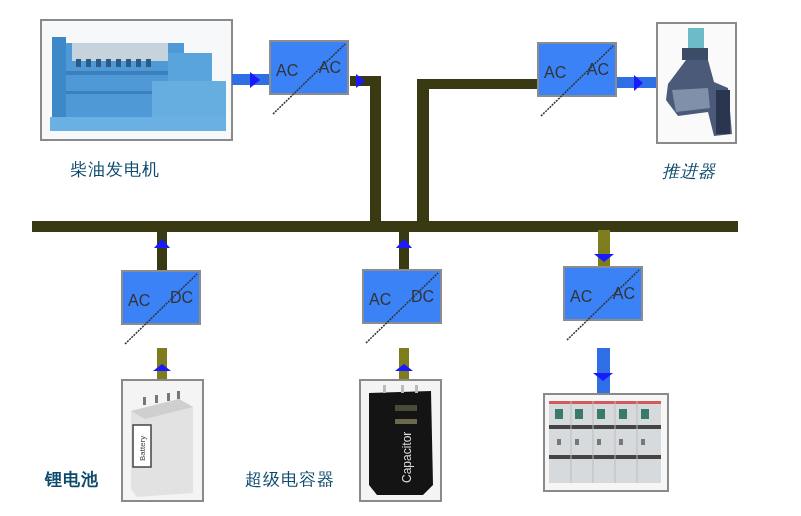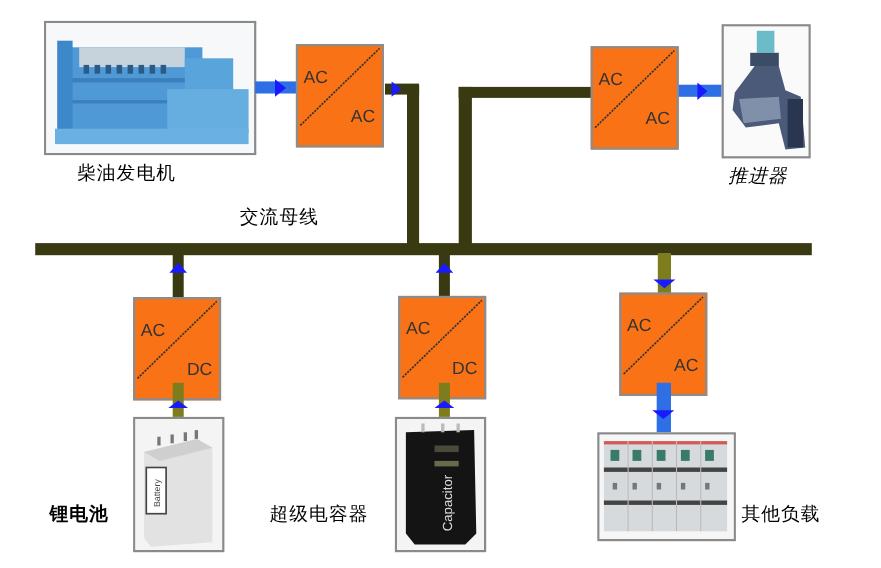--- a/index.html
+++ b/index.html
@@ -2,26 +2,26 @@
 <html><head>
 <meta charset="utf-8">
 <style>
   html,body{margin:0;padding:0;background:#fff;}
   body{width:801px;height:516px;position:relative;overflow:hidden;font-family:"DejaVu Sans","Liberation Sans",sans-serif;}
   .abs{position:absolute;}
   .bus{background:#3a3a12;}
   .feed-dark{background:#3a3a12;}
   .feed-olive{background:#7d7d1e;}
   .feed-blue{background:#2f6fe6;}
-  .conv{position:absolute;width:80px;height:94px;border:2px solid #8c8c8c;background:#f97316;box-sizing:border-box;text-decoration:underline;}
+  .conv{position:absolute;width:80px;height:55px;border:2px solid #8c8c8c;background:#3b82f6;box-sizing:border-box;text-decoration:underline;}
   .conv svg{position:absolute;left:0;top:0;}
   .conv .t1{position:absolute;left:5px;top:20px;font-size:16px;color:#333;font-family:"Liberation Sans",sans-serif;}
   .conv .t2{position:absolute;right:6px;bottom:16px;font-size:16px;color:#333;font-family:"Liberation Sans",sans-serif;}
   .frame{position:absolute;border:2px solid #8a8a8a;background:#fbfbfb;box-sizing:border-box;overflow:hidden;}
-  .lbl{position:absolute;font-size:17px;color:#000000;font-family:"DejaVu Serif",serif;letter-spacing:1px;white-space:nowrap;}
+  .lbl{position:absolute;font-size:17px;color:#0c4a6e;font-family:"DejaVu Serif",serif;letter-spacing:1px;white-space:nowrap;margin-top:12px;}
   .arrow{position:absolute;width:0;height:0;}
 </style>
 </head>
 <body>
 
 <div class="abs" style="left:0;top:0;width:801px;height:516px;">
 
   <div class="abs bus" style="left:32px;top:221px;width:706px;height:11px;"></div>
 
   <div class="abs bus" style="left:370px;top:78px;width:11px;height:150px;"></div>
@@ -82,21 +82,20 @@
       <rect width="77" height="118" fill="#fafafa"></rect>
       <rect x="30" y="4" width="16" height="20" fill="#6bbcc8"></rect>
       <rect x="24" y="24" width="26" height="12" fill="#3b4c66"></rect>
       <path d="M28 36 L50 36 L56 58 L70 64 L74 110 L56 112 L50 88 L20 92 L8 76 L10 60 Z" fill="#4a5a78"></path>
       <path d="M14 66 L50 64 L52 84 L18 88 Z" fill="#8090aa"></path>
       <rect x="58" y="66" width="14" height="44" fill="#2a3550"></rect>
     </svg>
   </div>
   <div class="lbl" style="left:662px;top:148px;font-style:italic;">推进器</div>
 
-  <div class="lbl" style="left:218px;top:186px;">交流母线</div>
 
   <div class="abs feed-dark" style="left:157px;top:230px;width:10px;height:42px;"></div>
   <div class="arrow" style="left:154px;top:239px;border-left:8px solid transparent;border-right:8px solid transparent;border-bottom:9px solid #1a1aff;"></div>
   <div class="conv" style="left:121px;top:270px;">
     <svg width="76" height="74">
         <line x1="2" y1="72" x2="74" y2="2" stroke="#333" stroke-width="1.5" stroke-dasharray="2,1"></line>
       </svg>
     <span class="t1">AC</span>
     <span class="t2">DC</span>
   </div>
@@ -179,15 +178,14 @@
           <rect x="96" y="44" width="4" height="6"></rect>
         </g>
       <g stroke="#bbb" stroke-width="1">
           <line x1="26" y1="6" x2="26" y2="88"></line>
           <line x1="48" y1="6" x2="48" y2="88"></line>
           <line x1="70" y1="6" x2="70" y2="88"></line>
           <line x1="92" y1="6" x2="92" y2="88"></line>
         </g>
     </svg>
   </div>
-  <div class="lbl" style="left:674px;top:456px;">其他负载</div>
 
 </div>
 
 </body></html>

